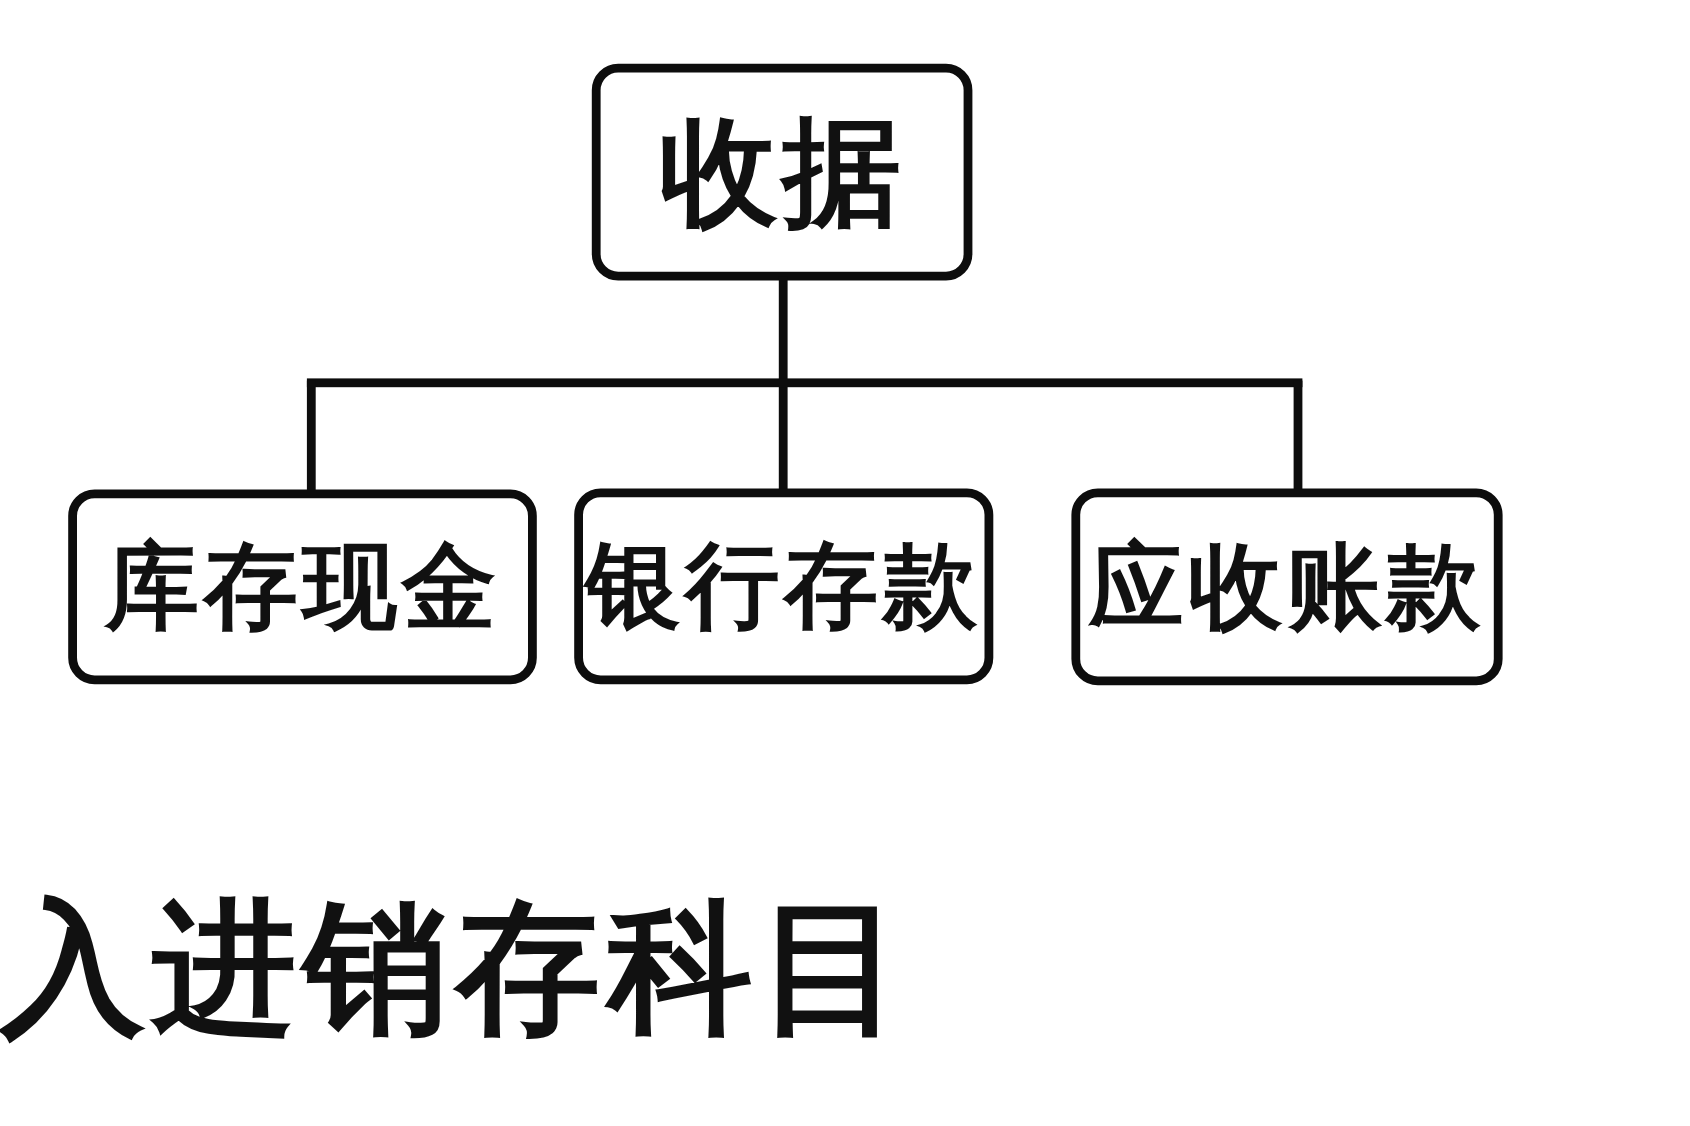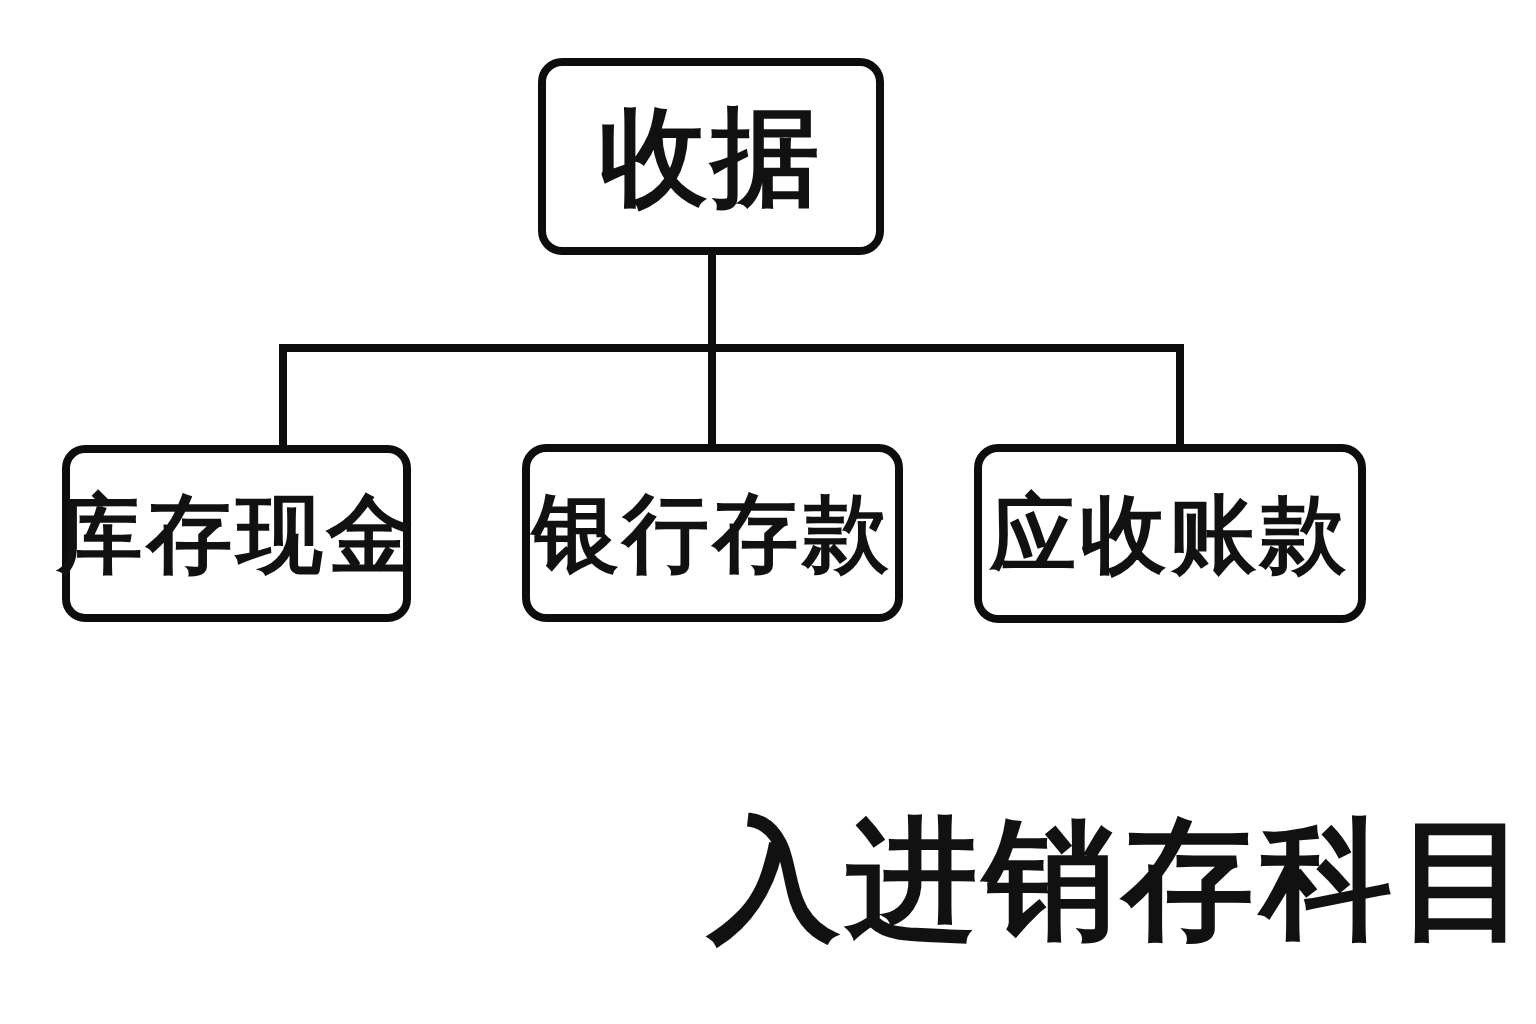--- a/index.html
+++ b/index.html
@@ -46,23 +46,22 @@
   }
   .node-root .node-label {
     font-size: 108px;
   }
   .node-child .node-label {
     font-size: 86px;
   }
   .node-child-1 {
     left: 62px;
     top: 429px;
-    width: 349px;
+    width: 426px;
     height: 177px;
-    border-radius: 23px;
   }
   .node-child-2 {
     left: 522px;
     top: 428px;
     width: 381px;
     height: 178px;
   }
   .node-child-3 {
     left: 974px;
     top: 428px;
@@ -95,21 +94,21 @@
     left: 1176px;
     top: 330px;
     width: 8px;
     height: 104px;
   }
   .caption {
     position: absolute;
     left: 0;
     top: 788px;
     width: 1536px;
-    text-align: right;
+    text-align: left;
     font-size: 132px;
     font-weight: 900;
     letter-spacing: 6px;
     line-height: 1.15;
     color: #111111;
     white-space: nowrap;
   }
 </style>
 </head>
 <body>

